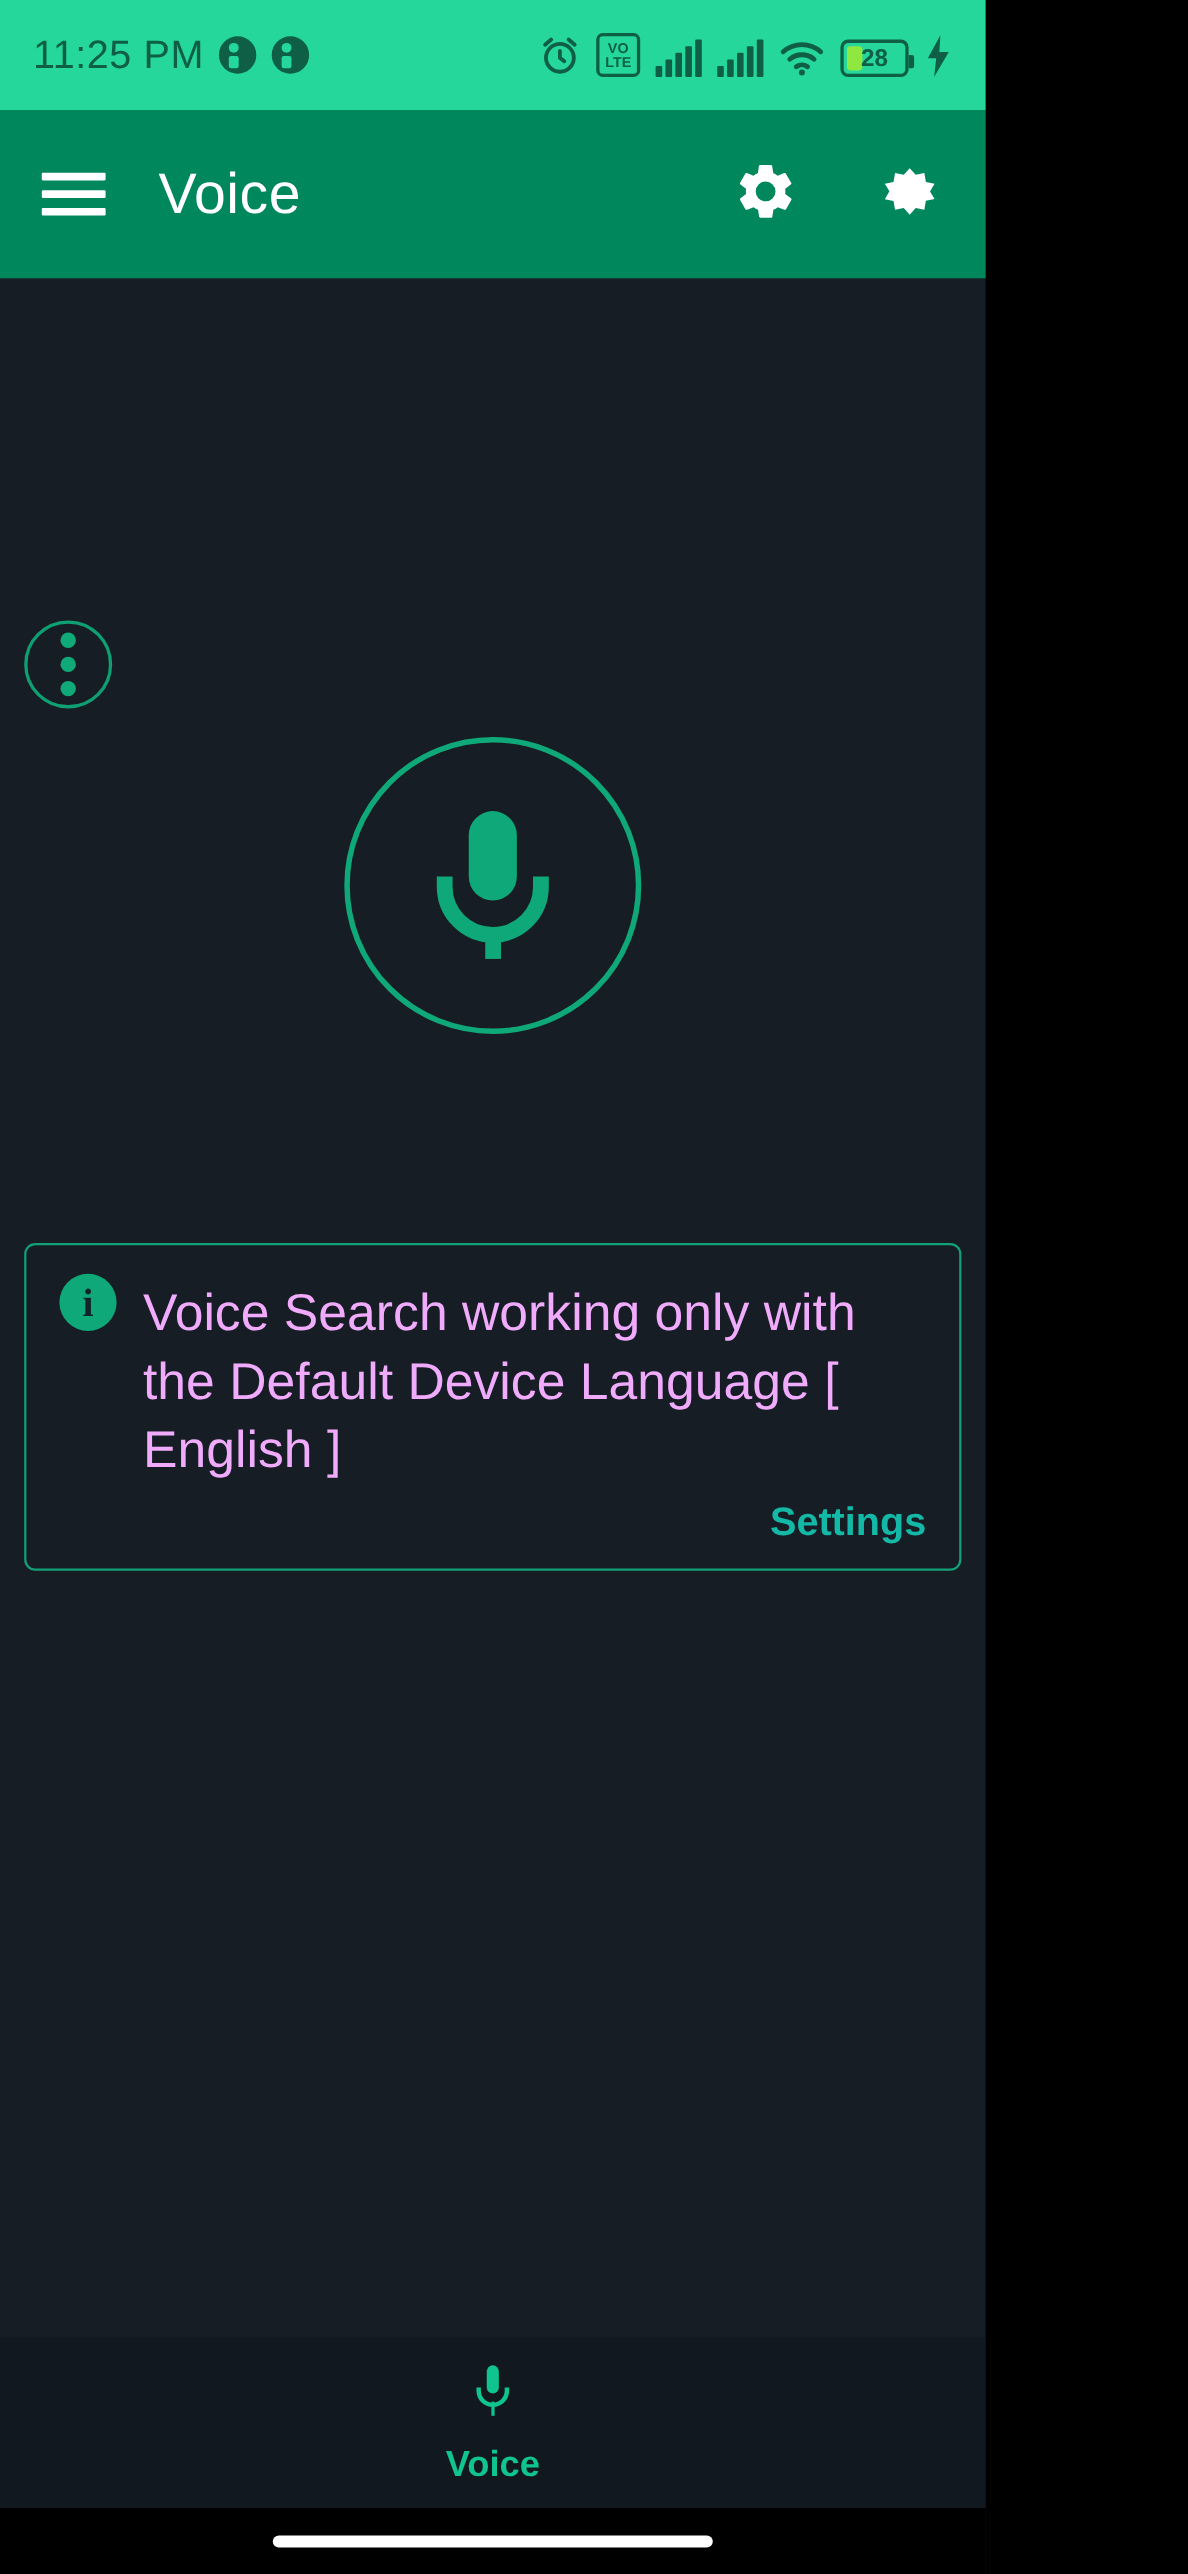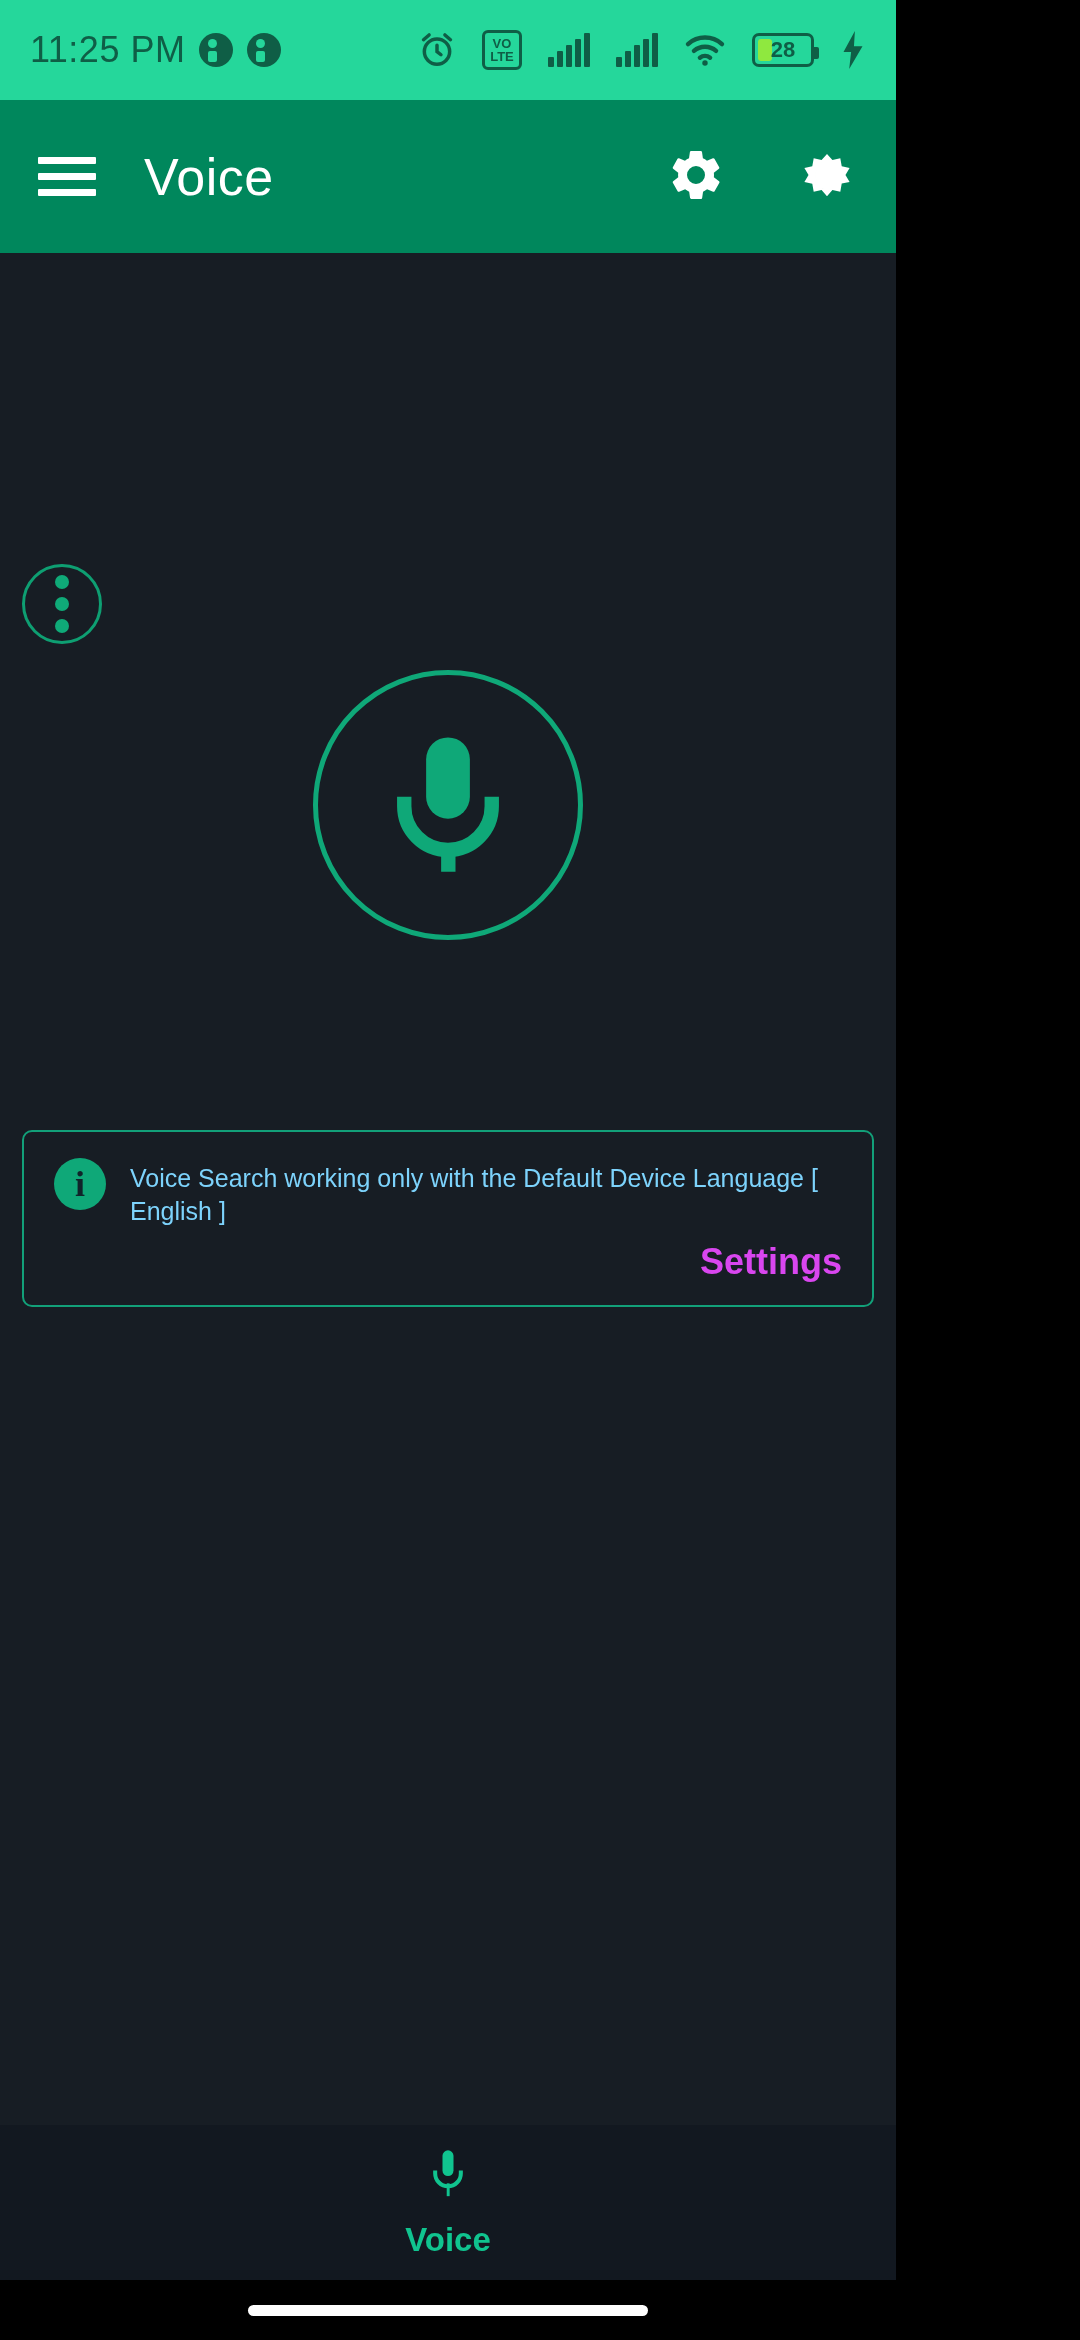--- a/index.html
+++ b/index.html
@@ -39,21 +39,21 @@
     content:""; position:absolute; left:9px; top:6px;
     width:9px; height:9px; border-radius:50%;
     background:#25d79b;
   }
   .notif-dot::before {
     content:""; position:absolute; left:9px; top:18px;
     width:9px; height:11px; border-radius:2px;
     background:#25d79b;
   }
   #status-right {
-    margin-left:auto; display:flex; align-items:center; gap:26px;
+    margin-left:auto; display:flex; align-items:flex-end; gap:14px;
   }
   .sb-icon { display:flex; align-items:center; }
   #volte-box {
     border:3px solid #0f5e46; border-radius:6px;
     width:40px; height:40px;
     display:flex; flex-direction:column;
     align-items:center; justify-content:center;
     line-height:1;
   }
   #volte-box span { font-size:13px; font-weight:bold; color:#0f5e46; }
@@ -124,25 +124,25 @@
     padding:26px 30px 22px 30px;
   }
   #banner-row { display:flex; align-items:flex-start; gap:24px; }
   #info-icon {
     flex:0 0 auto; width:52px; height:52px; border-radius:50%;
     background:#0fa878; color:#10242a;
     display:flex; align-items:center; justify-content:center;
     font-size:36px; font-weight:bold; font-family:"Liberation Serif", serif;
   }
   #banner-text {
-    color:#7dd3fc; font-size:25px; line-height:1.33; padding-top:4px;
+    color:#f0abfc; font-size:47px; line-height:1.33; padding-top:4px;
   }
   #banner-action {
     text-align:right; margin-top:12px;
-    color:#d946ef; font-size:36px; font-weight:bold;
+    color:#14b8a6; font-size:36px; font-weight:bold;
     cursor:pointer;
   }
 
   
   #bottom-nav {
     flex:0 0 auto; height:155px;
     background:#121820;
     display:flex; align-items:center;
   }
   .nav-item {

